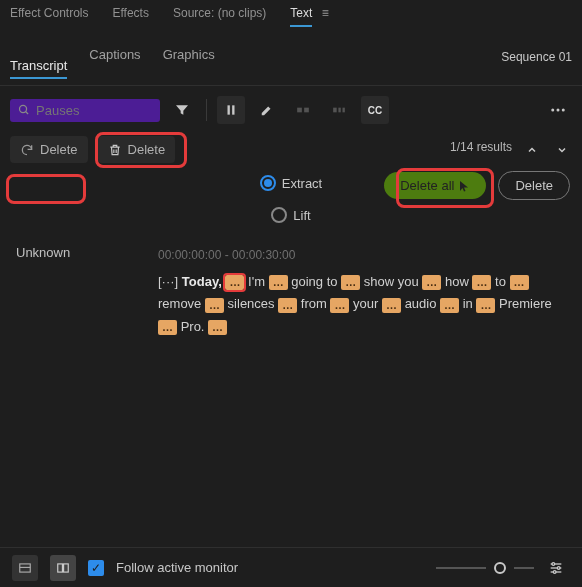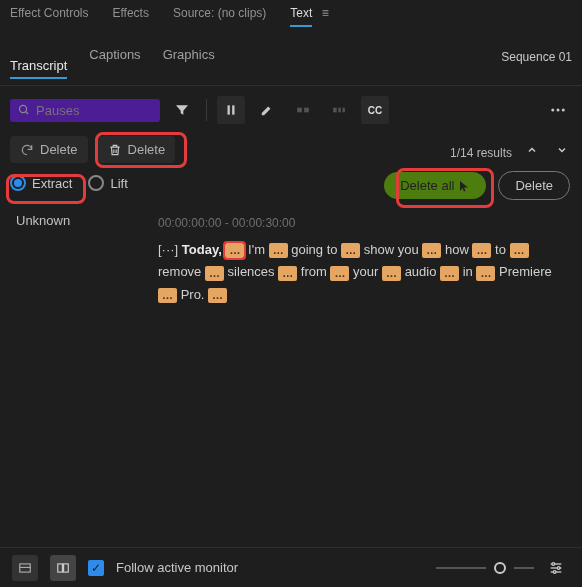--- a/index.html
+++ b/index.html
@@ -16,23 +16,23 @@
   .search { display: flex; align-items: center; background: #4c1d95; border-radius: 3px; padding: 4px 8px; width: 150px; gap: 6px; }
   .search input { background: transparent; border: 0; color: #c8c8c8; font-size: 13px; width: 100%; outline: none; }
   .search svg, .iconbtn svg { display: block; }
   .iconbtn { width: 28px; height: 28px; display: flex; align-items: center; justify-content: center; border-radius: 3px; cursor: pointer; color:#b4b4b4;}
   .iconbtn.dark { background: #2a2a2a; }
   .vsep { width: 1px; height: 22px; background: #3a3a3a; margin: 0 2px; }
   .dots { margin-left: auto; }
   .actionrow { display: flex; align-items: center; gap: 10px; padding: 2px 10px 8px; }
   .btn { display: flex; align-items: center; gap: 6px; padding: 6px 10px; border-radius: 4px; cursor: pointer; color:#b0b0b0;}
   .btn.dark { background: #2a2a2a; }
-  .results { margin-left: auto; font-size: 12px; color: #b8b8b8; display: flex; align-items: flex-end; gap: 10px; }
+  .results { margin-left: auto; font-size: 12px; color: #b8b8b8; display: flex; align-items: flex-start; gap: 10px; }
   .chev { width: 20px; height: 20px; display:flex; align-items:center; justify-content:center; cursor:pointer; color:#b8b8b8;}
-  .radiorow { display: flex; align-items: center; gap: 16px; padding: 4px 10px 8px; }
+  .radiorow { display: flex; align-items: center; gap: 16px; padding: 4px 10px 8px; flex-direction: column; }
   .radio { display: flex; align-items: center; gap: 6px; cursor:pointer; }
   .radio .rcircle { width: 16px; height: 16px; border-radius: 50%; border: 2px solid #888; display:flex; align-items:center; justify-content:center;}
   .radio.checked .rcircle { border-color: #2d8ceb; }
   .radio.checked .rcircle::after { content:""; width:8px; height:8px; border-radius:50%; background:#2d8ceb; }
   .hl-red { position: absolute; border: 3px solid #e43b3b; border-radius: 8px; pointer-events:none; }
   .wrap { position: relative; }
   .pillrow { position:absolute; right: 12px; top: 0px; display: flex; gap: 12px; align-items:center; }
   .pill { border-radius: 18px; padding: 6px 16px; font-size:13px; cursor:pointer; }
   .pill.solid { background: #4d7c0f; color: #222; display:flex; align-items:center; gap:4px;}
   .pill.outline { border: 1px solid #777; color:#c8c8c8; }

